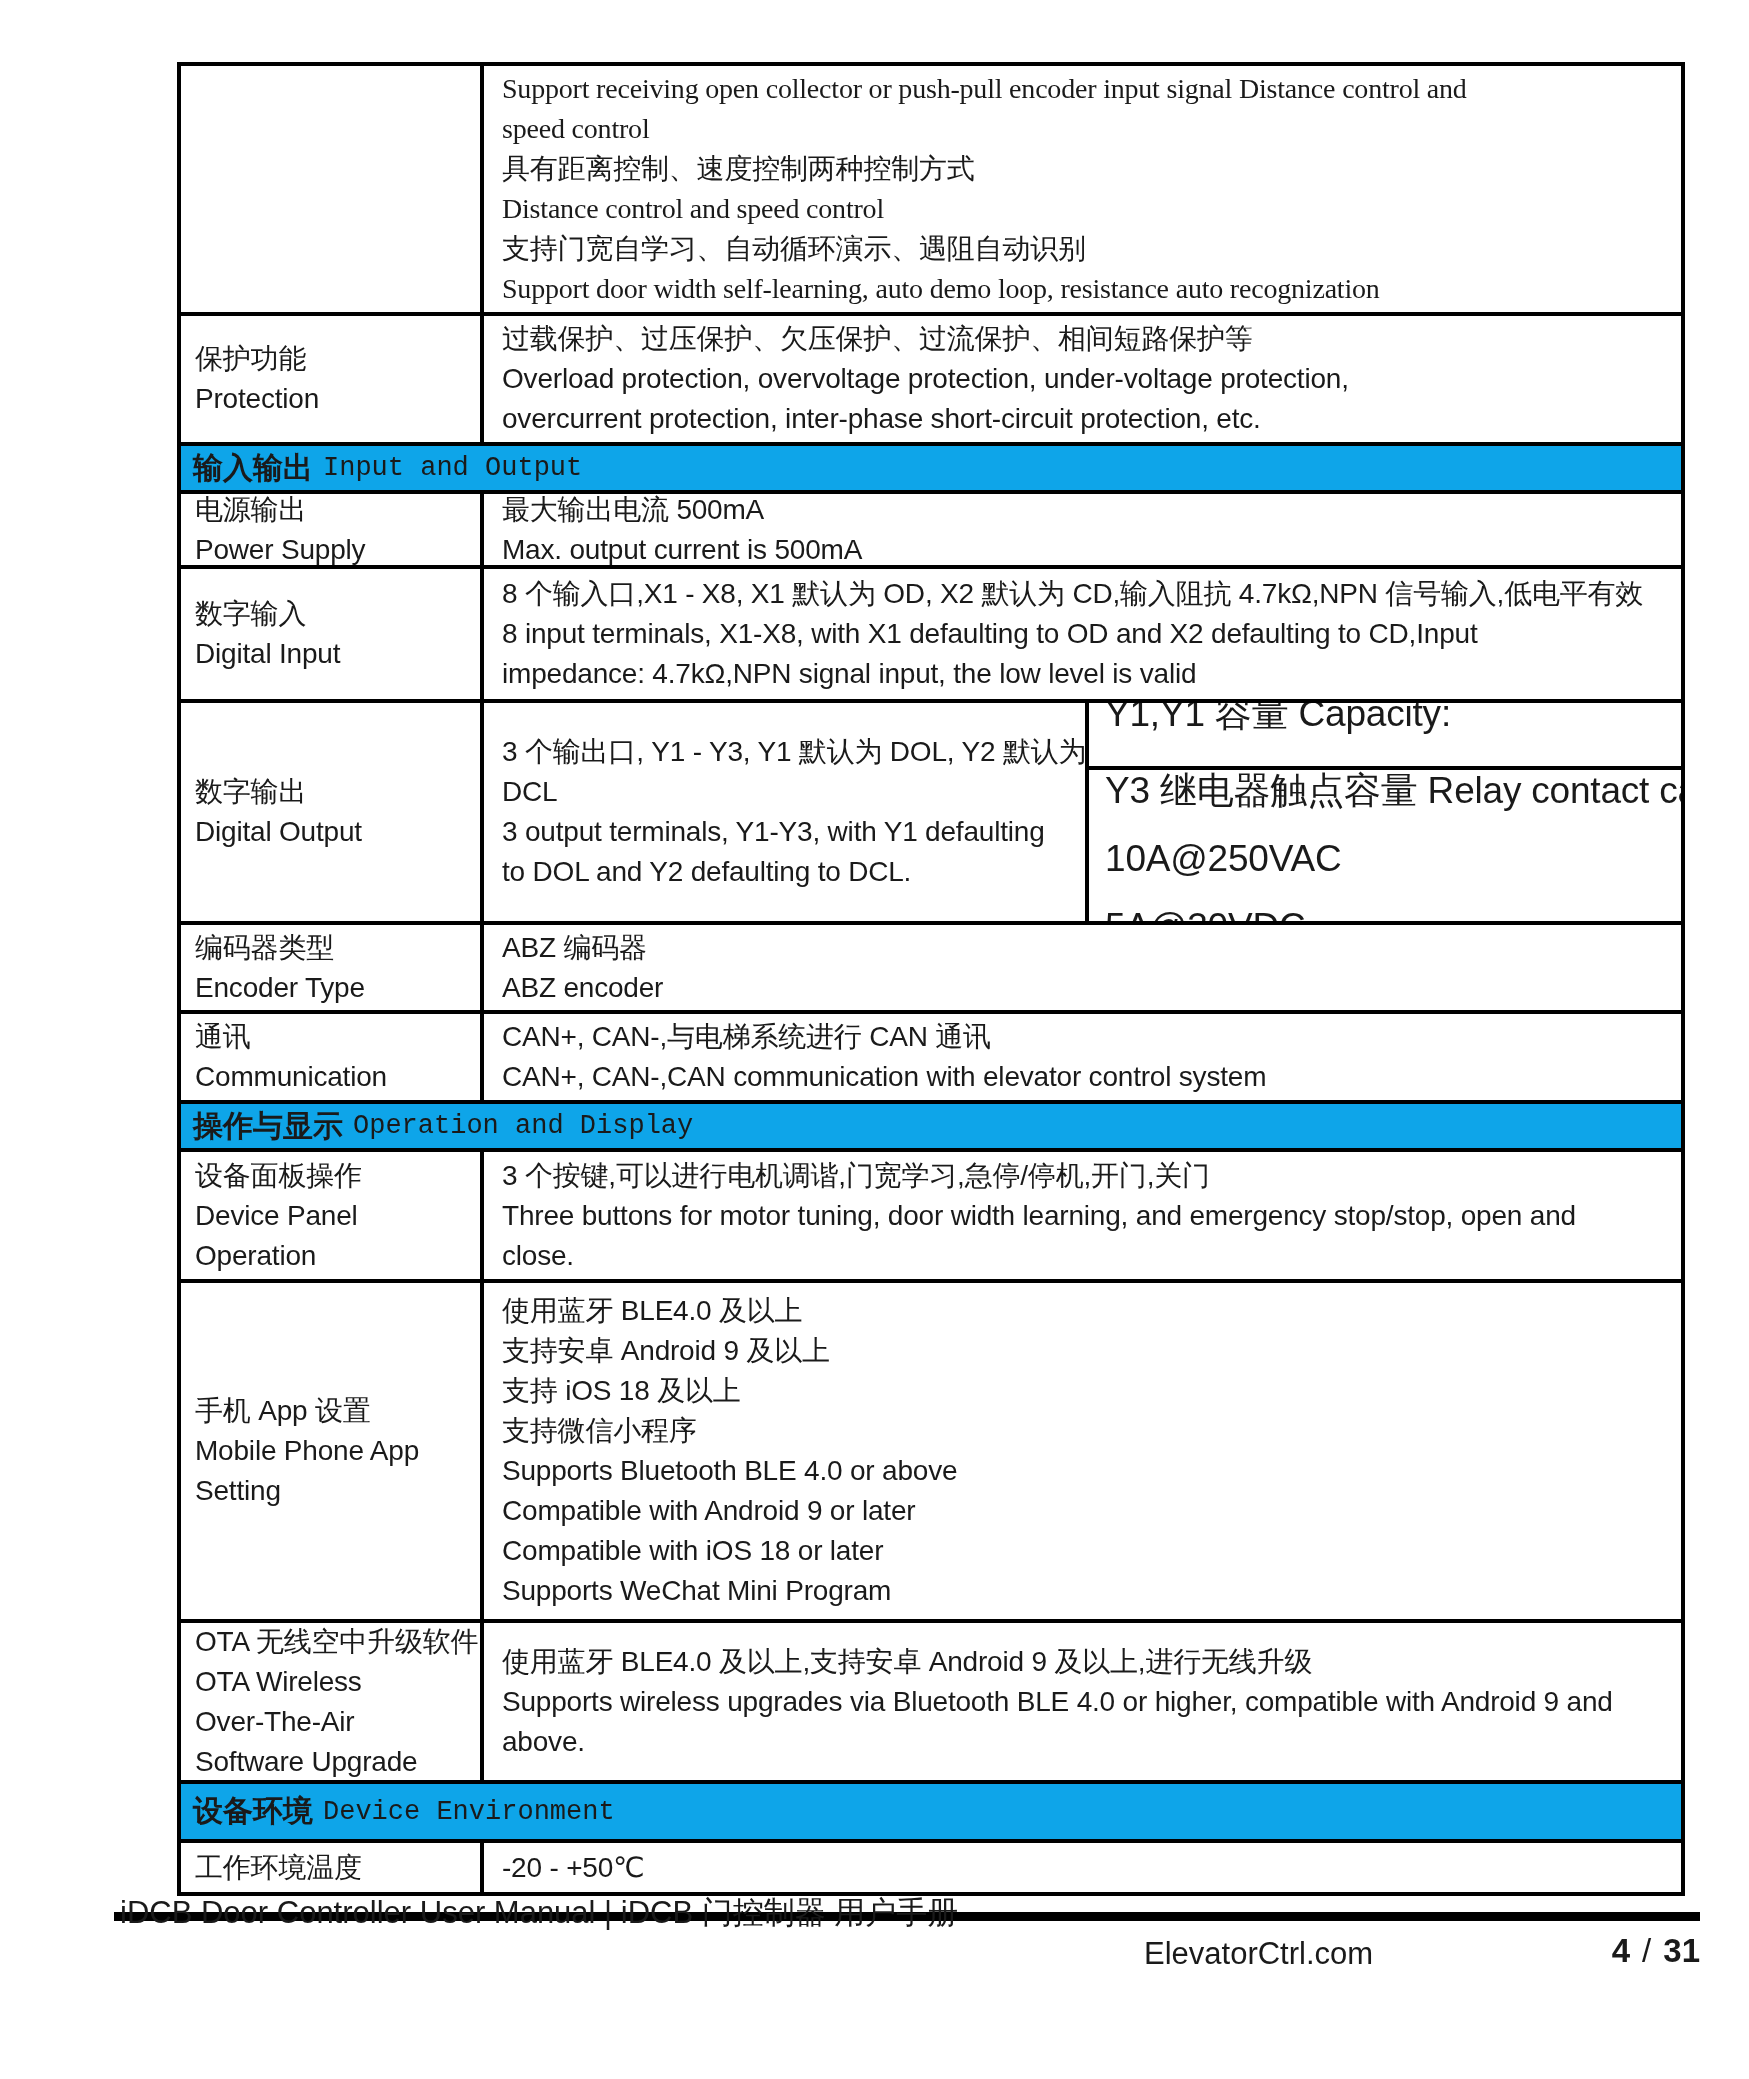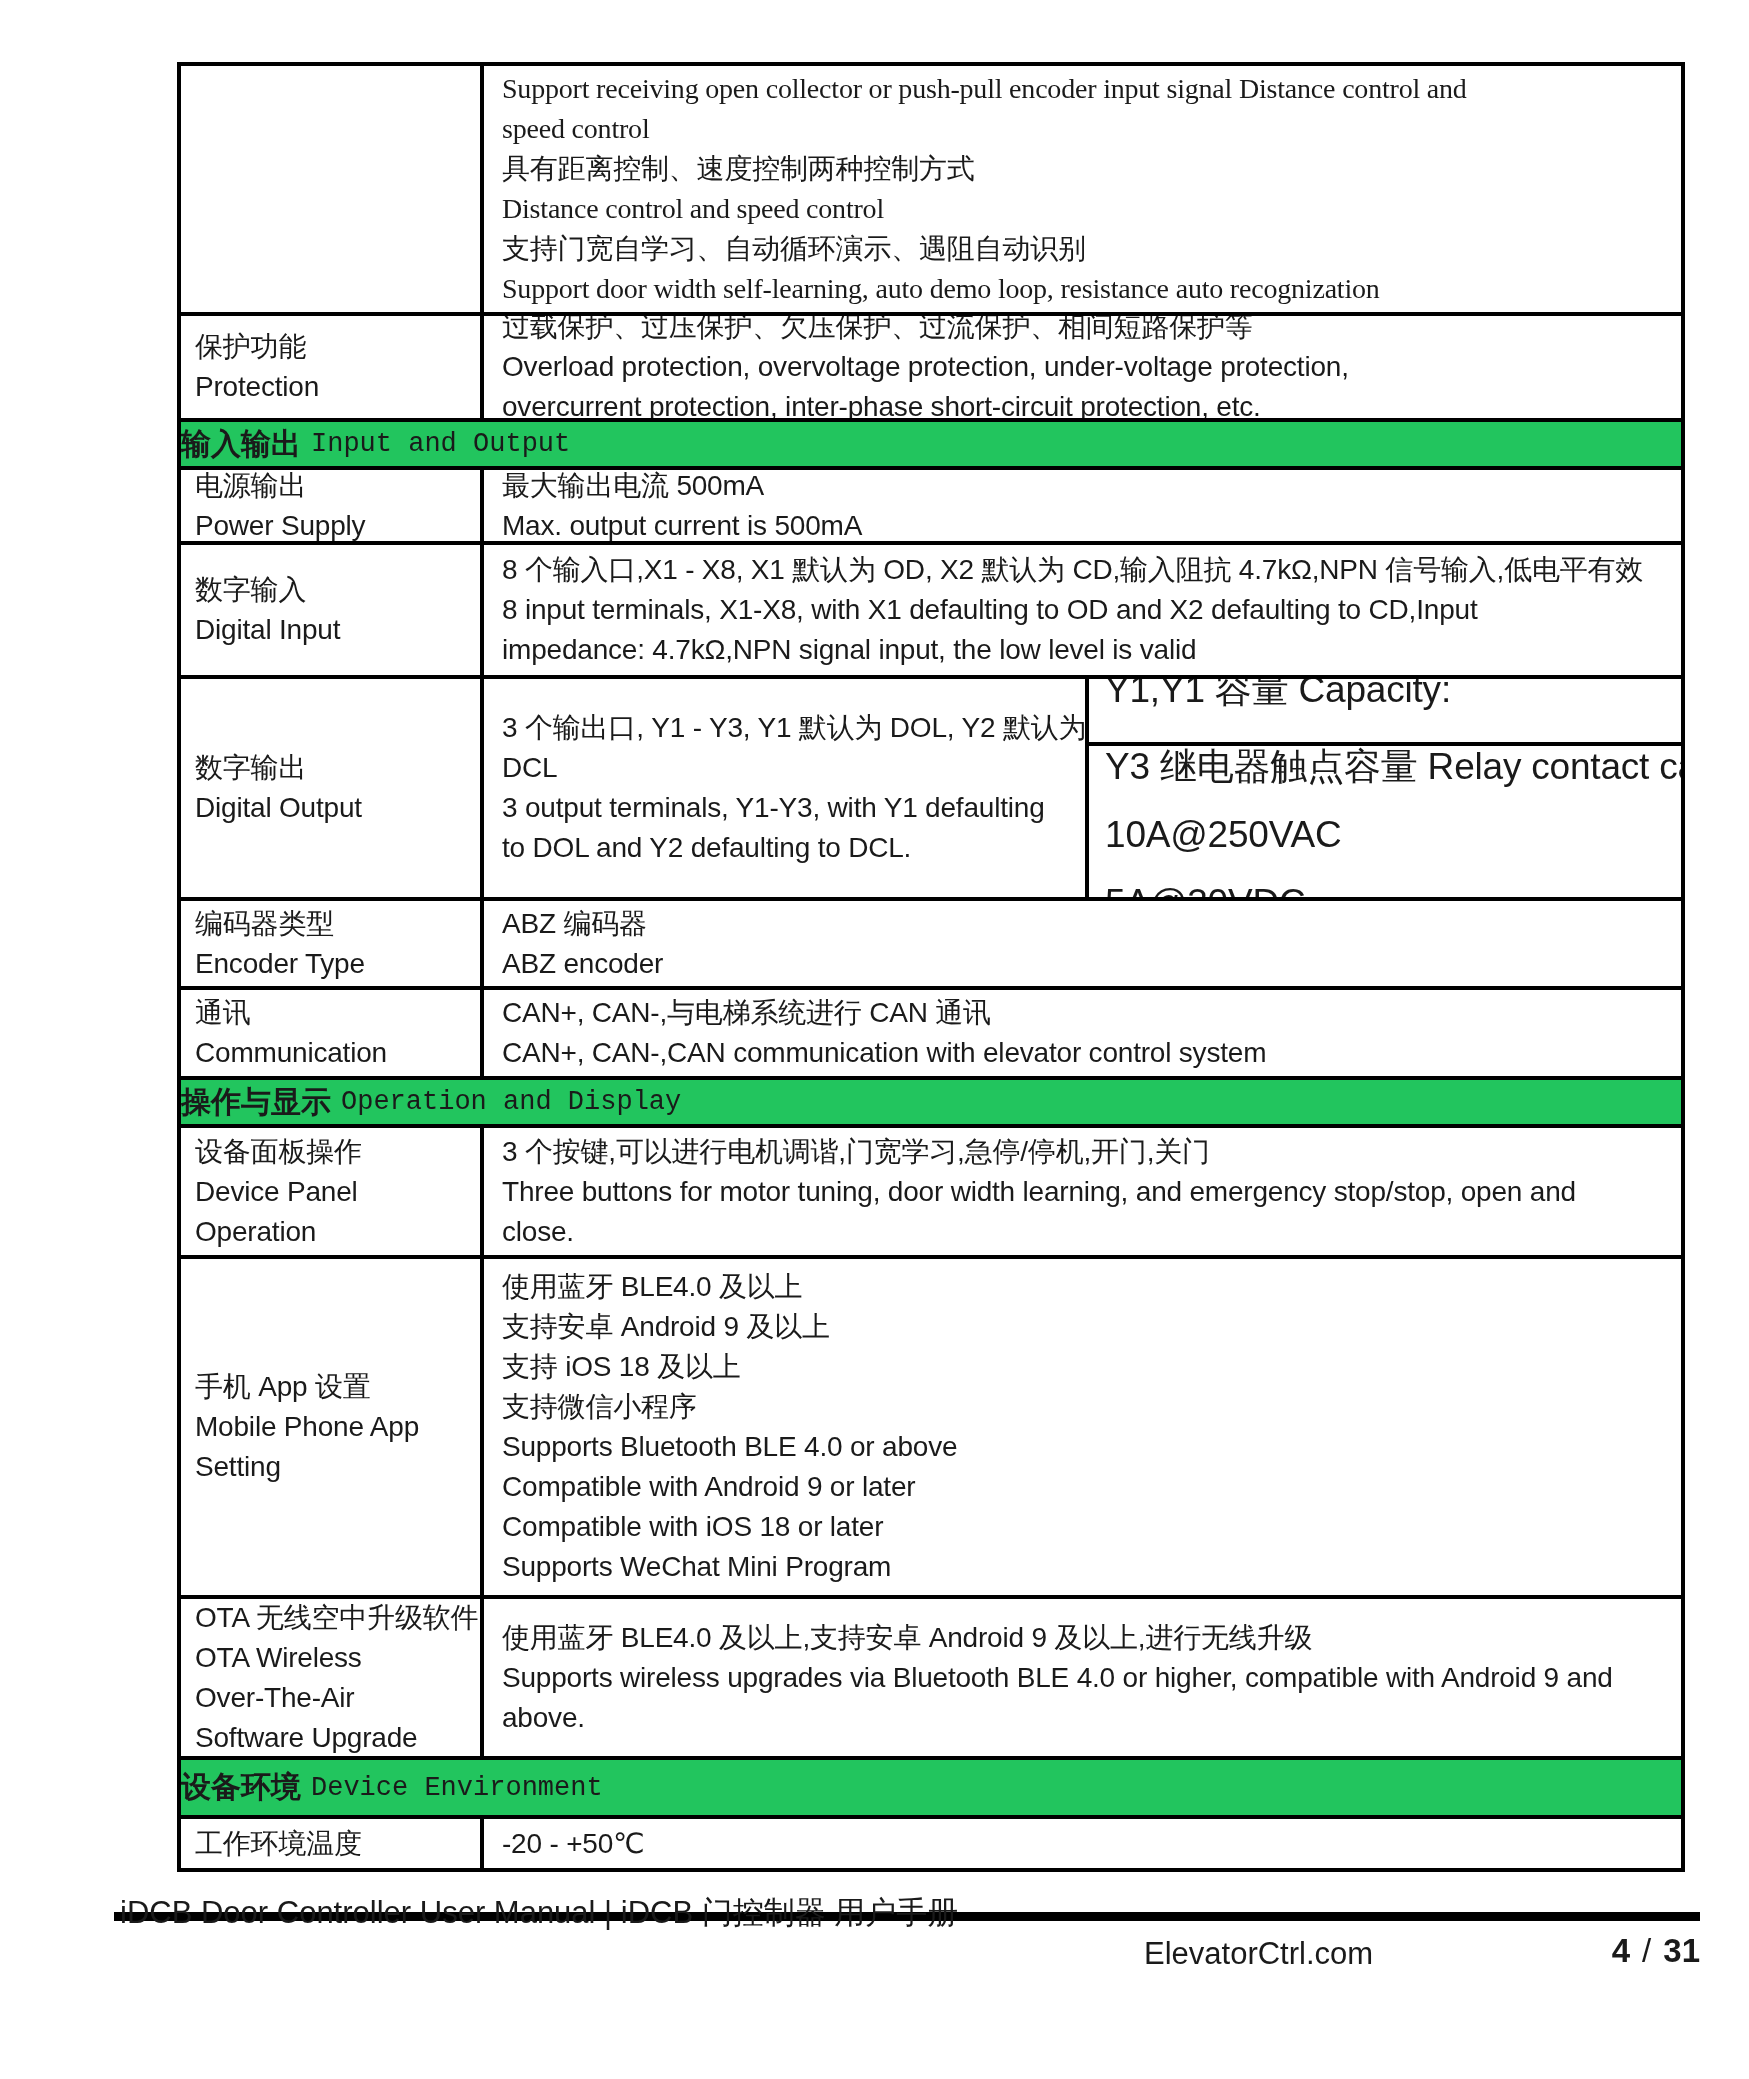--- a/index.html
+++ b/index.html
@@ -7,21 +7,21 @@
     position:relative; width:1749px; height:2079px; background:#ffffff;
     font-family:"Liberation Sans","DejaVu Sans",sans-serif; color:#1a1a1a;
     overflow:hidden; margin:0 auto;
   }
   .spec-table {
     position:absolute; left:177px; top:62px; width:1508px;
     border:4px solid #000; box-sizing:border-box; background:#fff;
   }
   .trow { display:flex; border-bottom:4px solid #000; box-sizing:border-box; overflow:hidden; }
   .trow:last-child { border-bottom:none; }
-  .h250{height:250px;font-family:Liberation Serif, serif;} .h130{height:106px;} .h48{height:48px;} .h91{height:75px;}
+  .h250{height:250px;font-family:Liberation Serif, serif;} .h130{height:130px;} .h48{height:48px;} .h91{height:75px;}
   .h126{height:134px;} .h222{height:222px;} .h89{height:89px;} .h90{height:90px;}
   .h131{height:131px;} .h340{height:340px;} .h161{height:161px;} .h53{height:59px;} .h49{height:49px;}
   .label-cell {
     flex:0 0 303px; width:303px; border-right:4px solid #000; box-sizing:border-box;
     display:flex; flex-direction:column; justify-content:center; padding-left:14px; overflow:hidden;
   }
   .content-cell {
     flex:1 1 auto; display:flex; flex-direction:column; justify-content:center;
     padding-left:18px; box-sizing:border-box; overflow:hidden;
   }
@@ -32,22 +32,22 @@
   .right-col { flex:1 1 auto; display:flex; flex-direction:column; box-sizing:border-box; }
   .sub-cell {
     display:flex; flex-direction:column; justify-content:center; padding-left:16px;
     box-sizing:border-box; overflow:hidden;
   }
   .sub-top { height:89px; border-bottom:4px solid #000; }
   .sub-bottom { flex:1 1 auto; }
   .line { white-space:nowrap; line-height:40px; font-size:28px; letter-spacing:-0.2px; }
   .sub-cell .line { font-size:37px;margin-top:28px; }
   .section-row {
-    background:#22c55e; display:flex; flex-direction:row; align-items:center;
-    padding-left:0; box-sizing:border-box; border-bottom:4px solid #000;text-align:right;
+    background:#0ea5e9; display:flex; flex-direction:row; align-items:center;
+    padding-left:12px; box-sizing:border-box; border-bottom:4px solid #000;text-align:right;
   }
   .sec-zh { font-weight:bold; font-size:30px; white-space:nowrap; }
   .sec-en {
     font-family:"Liberation Mono","DejaVu Sans Mono",monospace;
     font-size:27px; margin-left:10px; white-space:nowrap;
   }
   .footer-rule { position:absolute; left:114px; top:1912px; width:1586px; height:9px; background:#000; }
   .footer-left  { position:absolute; left:120px;  top:1892px; font-size:31px; white-space:nowrap; }
   .footer-center{ position:absolute; left:1144px; top:1936px; font-size:31px; white-space:nowrap; }
   .footer-page  { position:absolute; right:49px;  top:1932px; font-size:33px; white-space:nowrap; }

